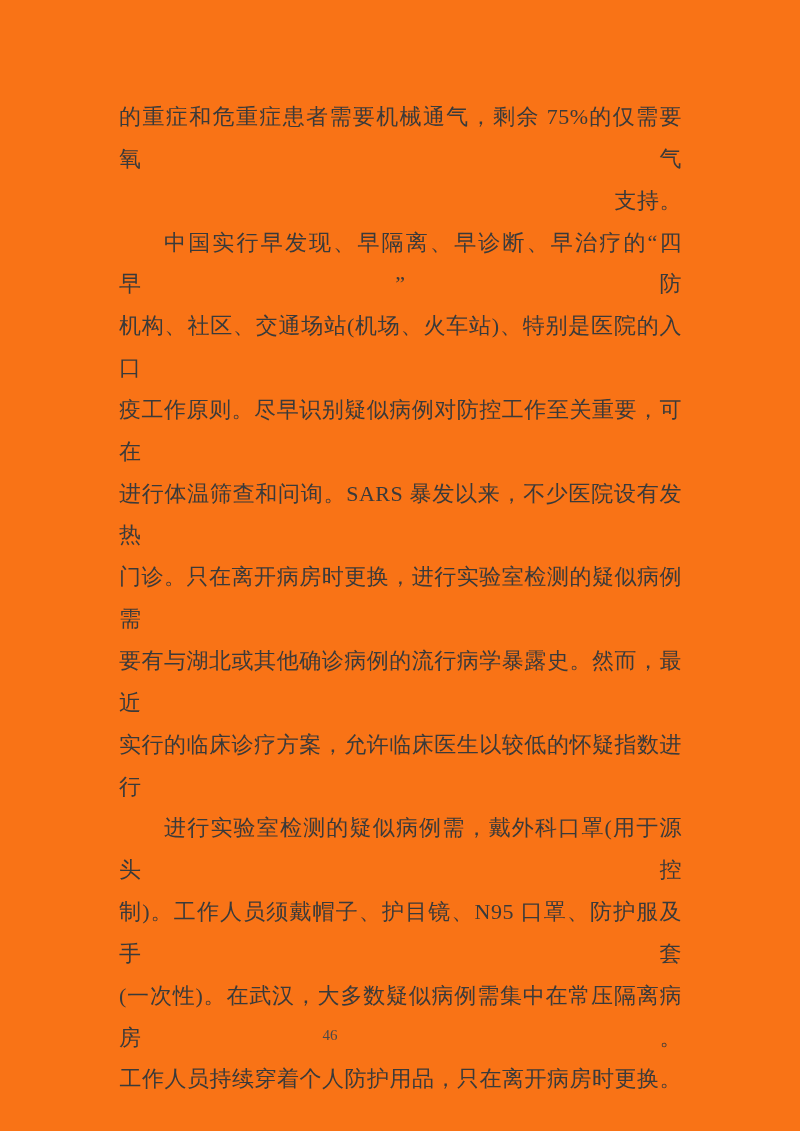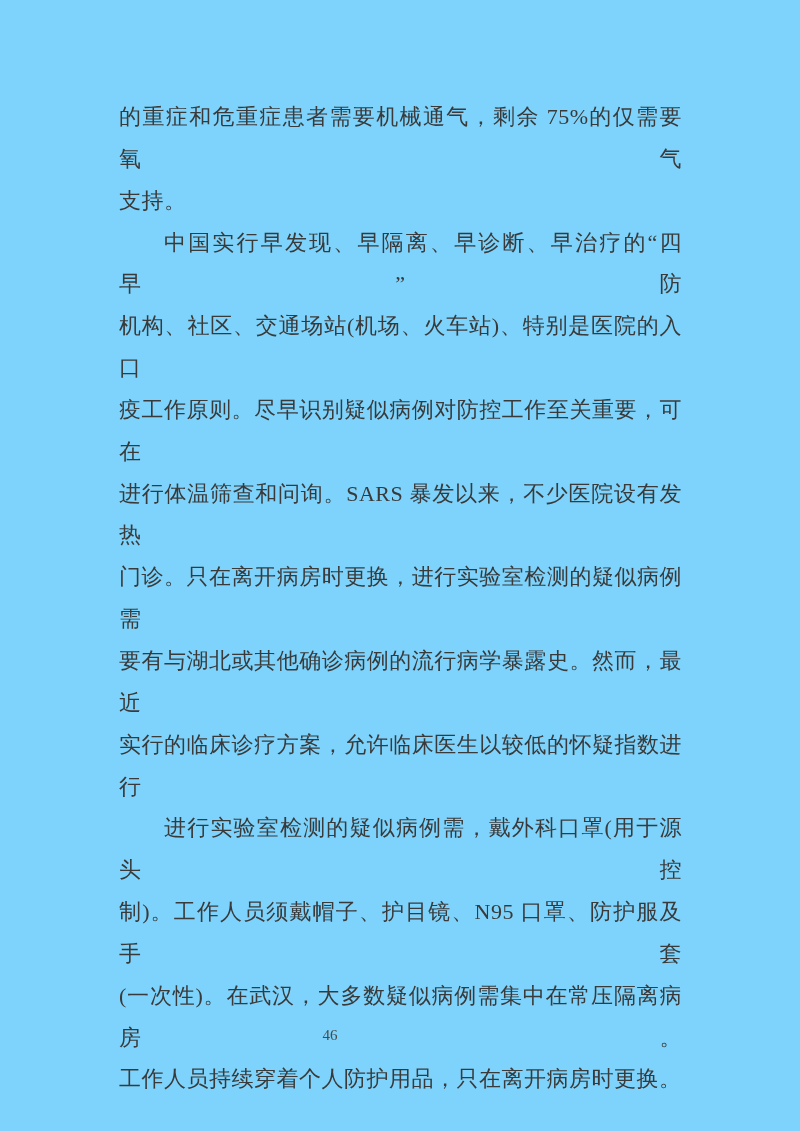--- a/index.html
+++ b/index.html
@@ -5,36 +5,36 @@
   html, body {
     margin: 0;
     padding: 0;
     background: #e8e8e8;
   }
   .page {
     position: relative;
     width: 800px;
     height: 1131px;
     margin: 0 auto;
-    background: #7dd3fc;
+    background: #f97316;
     overflow: hidden;
     font-family: "Liberation Serif", "DejaVu Serif", serif;
     color: #3a3a3a;
   }
   .text-block {
     position: absolute;
     left: 119px;
     top: 96px;
     width: 563px;
     font-size: 22px;
     line-height: 41.85px;
     letter-spacing: 0.5px;
   }
   .line {
-    text-align: left;
+    text-align: right;
     overflow: hidden;
     white-space: normal;
   }
   .line.just {
     text-align: justify;
     text-align-last: justify;
   }
   .line.indent {
     text-indent: 45px;
   }

